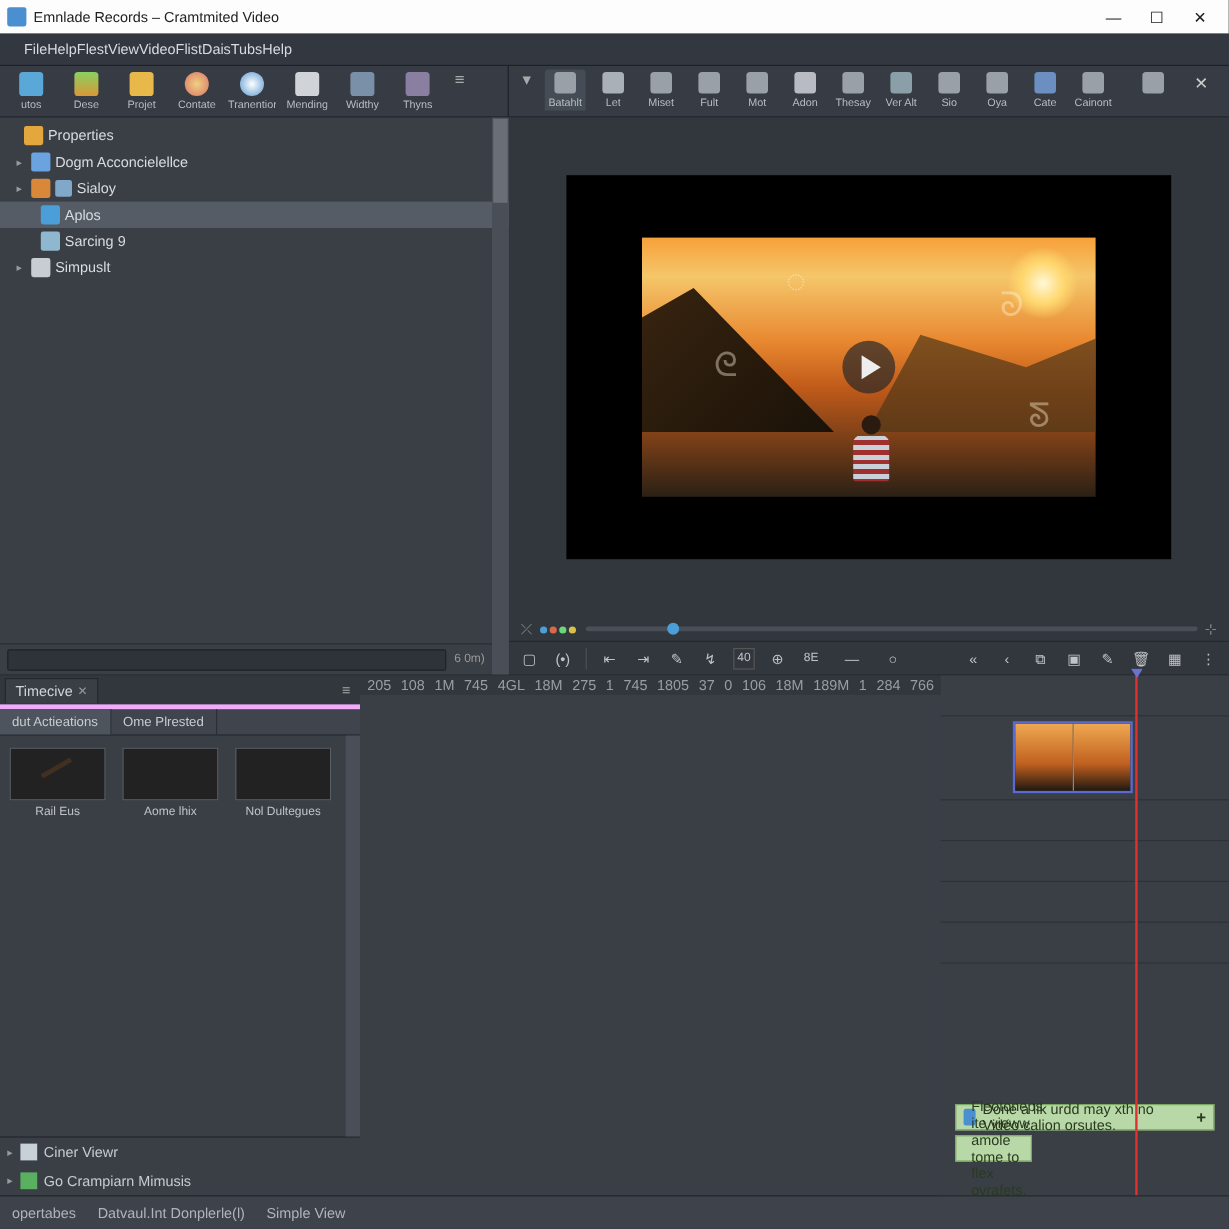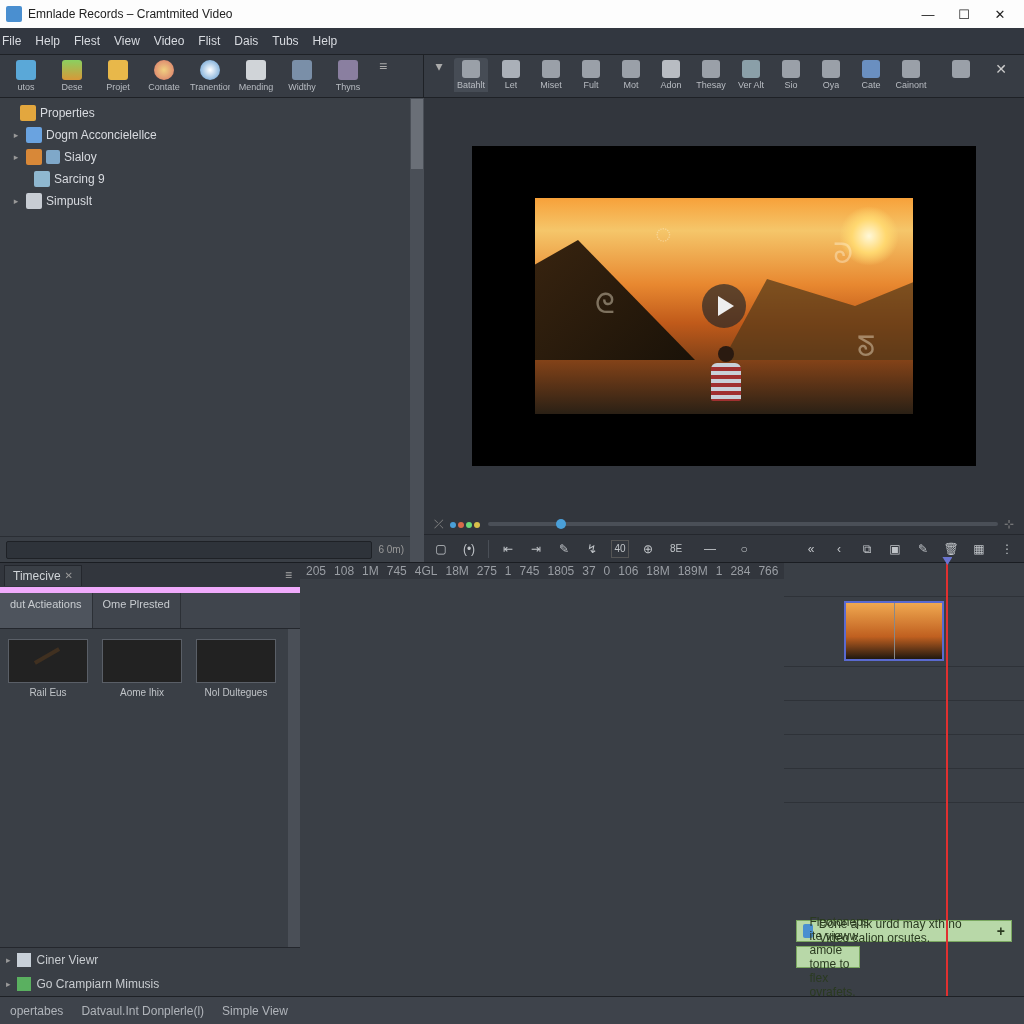--- a/index.html
+++ b/index.html
@@ -1,20 +1,20 @@
 <!DOCTYPE html>
 <html><head>
 <meta charset="utf-8">
 <style>
 * { margin:0; padding:0; box-sizing:border-box; font-family:"Segoe UI",Tahoma,sans-serif; font-size:12px; user-select:none; }
 html,body { width:1024px; height:1024px; background:#3a3f46; color:#c8ccd0; overflow:hidden; }
 .titlebar { height:28px; background:#fdfdfd; color:#222; display:flex; align-items:center; padding:0 6px; font-size:12px; }
 .titlebar .spacer { flex:1; }
 .titlebar .win-btn { width:36px; height:28px; display:flex; align-items:center; justify-content:center; font-size:13px; }
-.menubar { height:26px; background:#323740; display:flex; align-items:center; padding:0 2px; gap:14px; }
+.menubar { height:26px; background:#323740; display:flex; align-items:center; padding:0 20px; gap:0; }
 .menubar span { color:#d8dbe0; font-size:12px; }
 .toolbar-row { height:44px; background:#373c44; border-top:1px solid #1e2126; border-bottom:1px solid #1e2126; display:flex; }
 .toolbar-left, .toolbar-right { display:flex; align-items:flex-start; gap:6px; padding:3px 6px; }
 .toolbar-left { width:424px; border-right:1px solid #1e2126; }
 .toolbar-right { flex:1; }
 .toolbtn { display:flex; flex-direction:column; align-items:center; gap:2px; width:40px; padding:2px 0; }
 .toolbtn .ic { width:20px; height:20px; border-radius:3px; }
 .toolbtn .lbl { font-size:9px; color:#b8bcc2; text-align:center; white-space:nowrap; overflow:hidden; max-width:40px; }
 .toolbar-right .toolbtn { width:34px; }
 .toolbar-right .toolbtn .ic { width:18px; height:18px; }
@@ -61,21 +61,21 @@
 .transport .tbtn { width:18px; height:18px; display:flex; align-items:center; justify-content:center; color:#c0c4c8; font-size:12px; }
 .transport .sep { width:1px; height:18px; background:#4a4f57; }
 .transport .spacer { flex:1; }
 .lower { display:flex; height:434px; border-top:1px solid #1a1d22; }
 .bins { width:300px; background:#3a3f46; display:flex; flex-direction:column; }
 .bins-tabbar { height:24px; background:#32363d; display:flex; align-items:center; padding:0 4px; }
 .bins-tab { padding:3px 8px; font-size:11px; color:#d0d4d8; background:#3a3f46; border:1px solid #24272d; border-bottom:none; display:flex; align-items:center; gap:4px; }
 .bins-tab .x { font-size:10px; color:#999; }
 .bins-tabbar .spacer { flex:1; }
 .bins-tabbar .menu-ic { font-size:12px; color:#aaa; padding:0 4px; }
-.filter-row { height:42px; background:#40454d; border-top:6px solid #f0abfc; border-bottom:1px solid #24272d; display:flex; }
+.filter-row { height:26px; background:#40454d; border-top:4px solid #f0abfc; border-bottom:1px solid #24272d; display:flex; }
 .filter-row .ftab { padding:5px 10px; font-size:11px; color:#c8ccd0; border-right:1px solid #2c3036; }
 .filter-row .ftab.active { background:#4e545d; }
 .thumb-area { flex:1; padding:10px 8px; display:flex; gap:14px; align-items:flex-start; position:relative; }
 .thumb-area .sb { position:absolute; right:0; top:0; width:12px; height:100%; background:#4a4f57; }
 .media-item { width:80px; display:flex; flex-direction:column; align-items:center; gap:4px; }
 .media-item .th { width:80px; height:44px; background:#222; border:1px solid #5a5f67; }
 .media-item .cap { font-size:10px; color:#c0c4c8; text-align:center; white-space:nowrap; overflow:hidden; max-width:80px; }
 .th-a { background:linear-gradient(135deg,#6a5040,#2a2018); }
 .th-b { background:linear-gradient(180deg,#f0ede6,#c8c4ba); position:relative; }
 .th-b::after{content:"";position:absolute;top:14px;left:24px;width:28px;height:4px;background:#403020;transform:rotate(-30deg);}
@@ -234,20 +234,24 @@
         <span class="exp">▸</span>
         <span class="ic ic-doc"></span>
         <span class="lbl">Dogm Acconcielellce</span>
       </div>
       <div class="tree-row" style="padding-left:10px">
         <span class="exp">▸</span>
         <span class="ic ic-gear" style="background:#d88838"></span>
         <span class="ic" style="background:#7fa8c9;width:14px;height:14px;"></span>
         <span class="lbl">Sialoy</span>
       </div>
+      <div class="tree-row selected" style="padding-left:34px">
+        <span class="ic ic-media"></span>
+        <span class="lbl">Aplos</span>
+      </div>
       <div class="tree-row" style="padding-left:34px">
         <span class="ic ic-star" style="background:#8fb8d0"></span>
         <span class="lbl">Sarcing 9</span>
       </div>
       <div class="tree-row" style="padding-left:10px">
         <span class="exp">▸</span>
         <span class="ic ic-doc" style="background:#c8cdd4"></span>
         <span class="lbl">Simpuslt</span>
       </div>
     </div>

